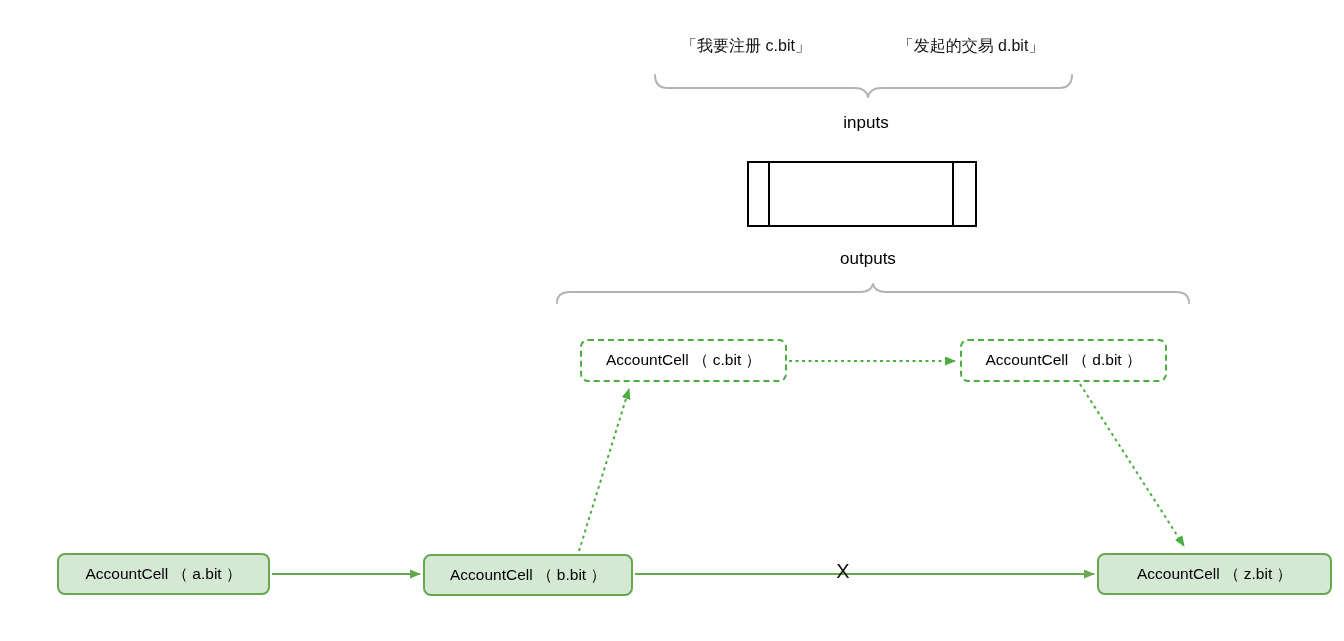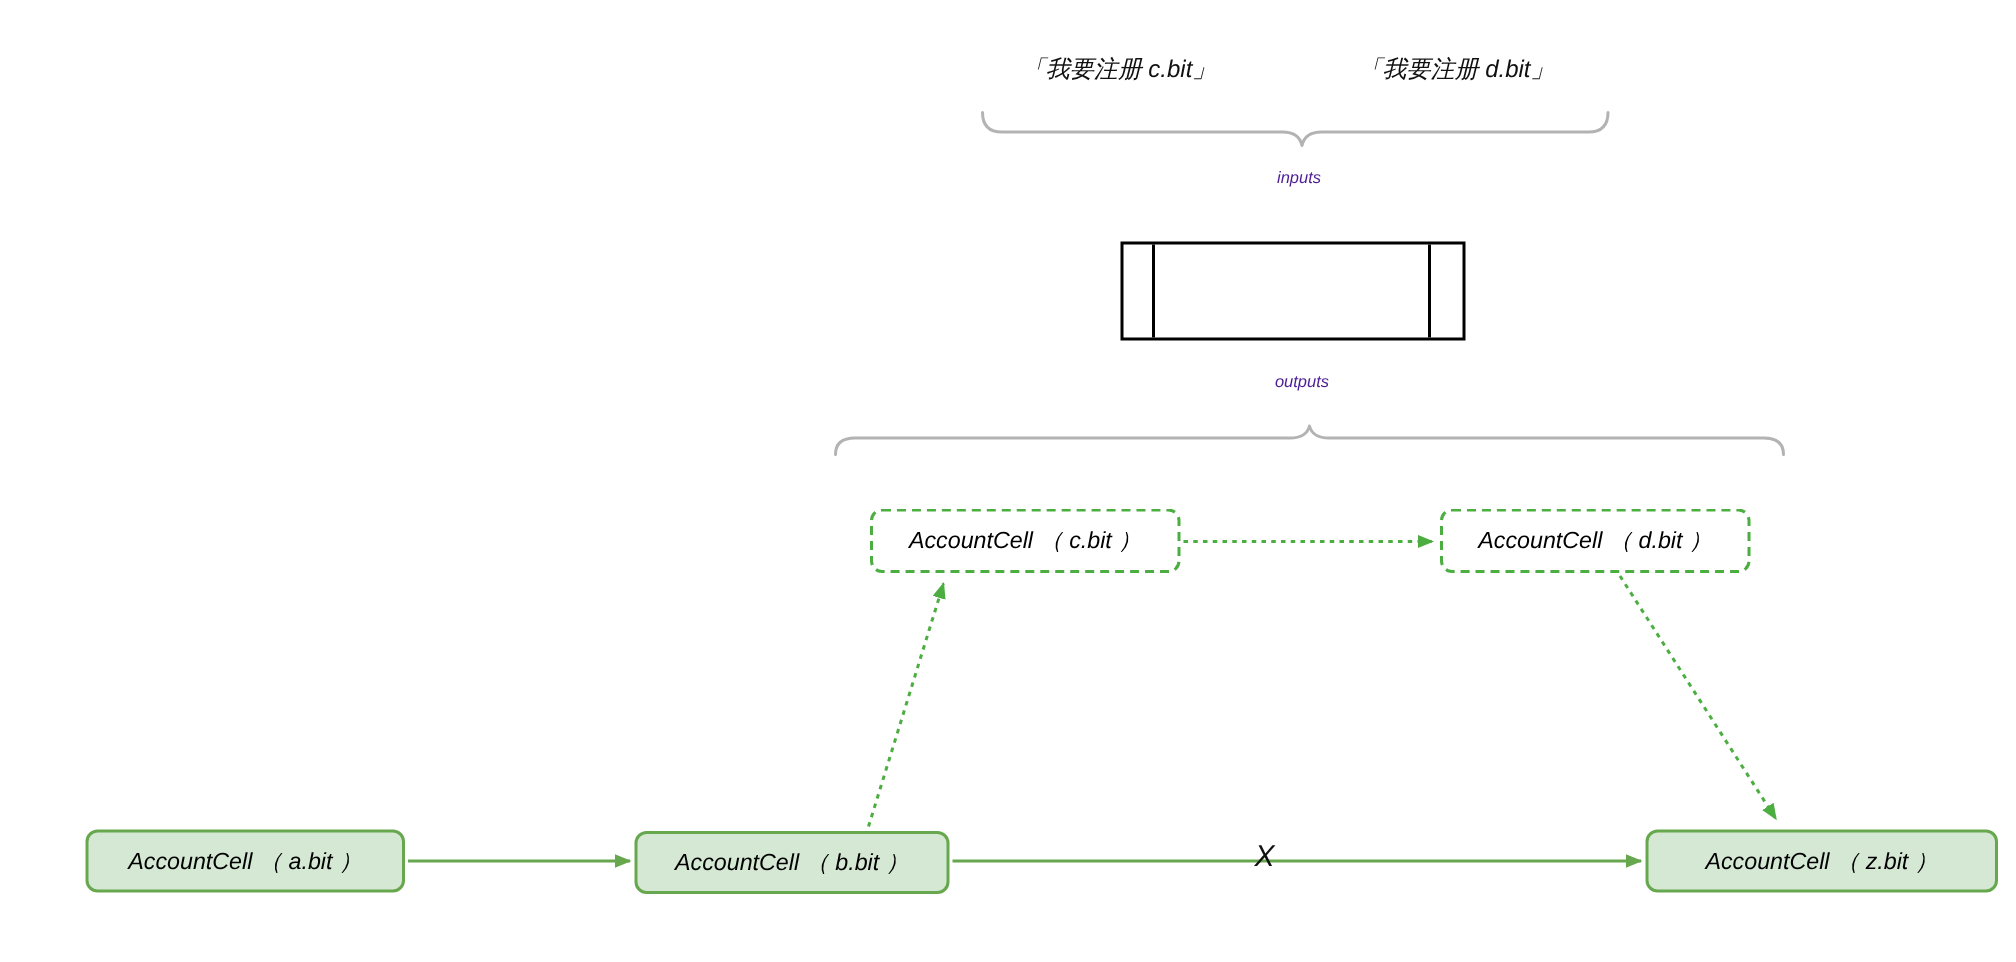--- a/index.html
+++ b/index.html
@@ -7,43 +7,42 @@
     padding: 0;
     background: #ffffff;
     font-family: "Liberation Sans", "DejaVu Sans", sans-serif;
   }
   .canvas {
     position: relative;
     width: 1344px;
     height: 641px;
     background: #ffffff;
     overflow: hidden;
-    font-style: italic;
   }
   .layer {
     position: absolute;
     left: 0;
     top: 0;
     width: 1344px;
     height: 641px;
   }
   .quote {
     position: absolute;
     width: 210px;
     text-align: center;
     font-size: 16px;
     color: #111111;
     white-space: nowrap;
   }
   .section-label {
     position: absolute;
     width: 130px;
     text-align: center;
-    font-size: 11px;
-    color: #4c1d95;
+    font-size: 17px;
+    color: #000000;
   }
   .keeper-box {
     position: absolute;
     left: 747px;
     top: 161px;
     width: 230px;
     height: 66px;
     box-sizing: border-box;
     border: 2px solid #000000;
     background: #ffffff;
@@ -120,21 +119,21 @@
 
     <line x1="272" y1="574" x2="420" y2="574" stroke="#67a84e" stroke-width="2" marker-end="url(#ah-solid)"></line>
     <line x1="635" y1="574" x2="1094" y2="574" stroke="#67a84e" stroke-width="2" marker-end="url(#ah-solid)"></line>
 
     <line x1="579" y1="551" x2="629" y2="389" stroke="#4cae40" stroke-width="2" stroke-dasharray="3 3.5" marker-end="url(#ah-dashed)"></line>
     <line x1="789" y1="361" x2="955" y2="361" stroke="#4cae40" stroke-width="2" stroke-dasharray="3 3.5" marker-end="url(#ah-dashed)"></line>
     <line x1="1080" y1="384" x2="1184" y2="546" stroke="#4cae40" stroke-width="2" stroke-dasharray="3 3.5" marker-end="url(#ah-dashed)"></line>
   </svg>
 
   <div class="quote" style="left:641px; top:36px;">「我要注册 c.bit」</div>
-  <div class="quote" style="left:866px; top:36px;">「我要注册 d.bit」</div>
+  <div class="quote" style="left:866px; top:36px;">「发起的交易 d.bit」</div>
 
   <div class="section-label" style="left:801px; top:113px;">inputs</div>
 
   <div class="keeper-box">
     <span class="kline kline-left"></span>
     <span class="kline kline-right"></span>
   </div>
 
   <div class="section-label" style="left:803px; top:249px;">outputs</div>
 

